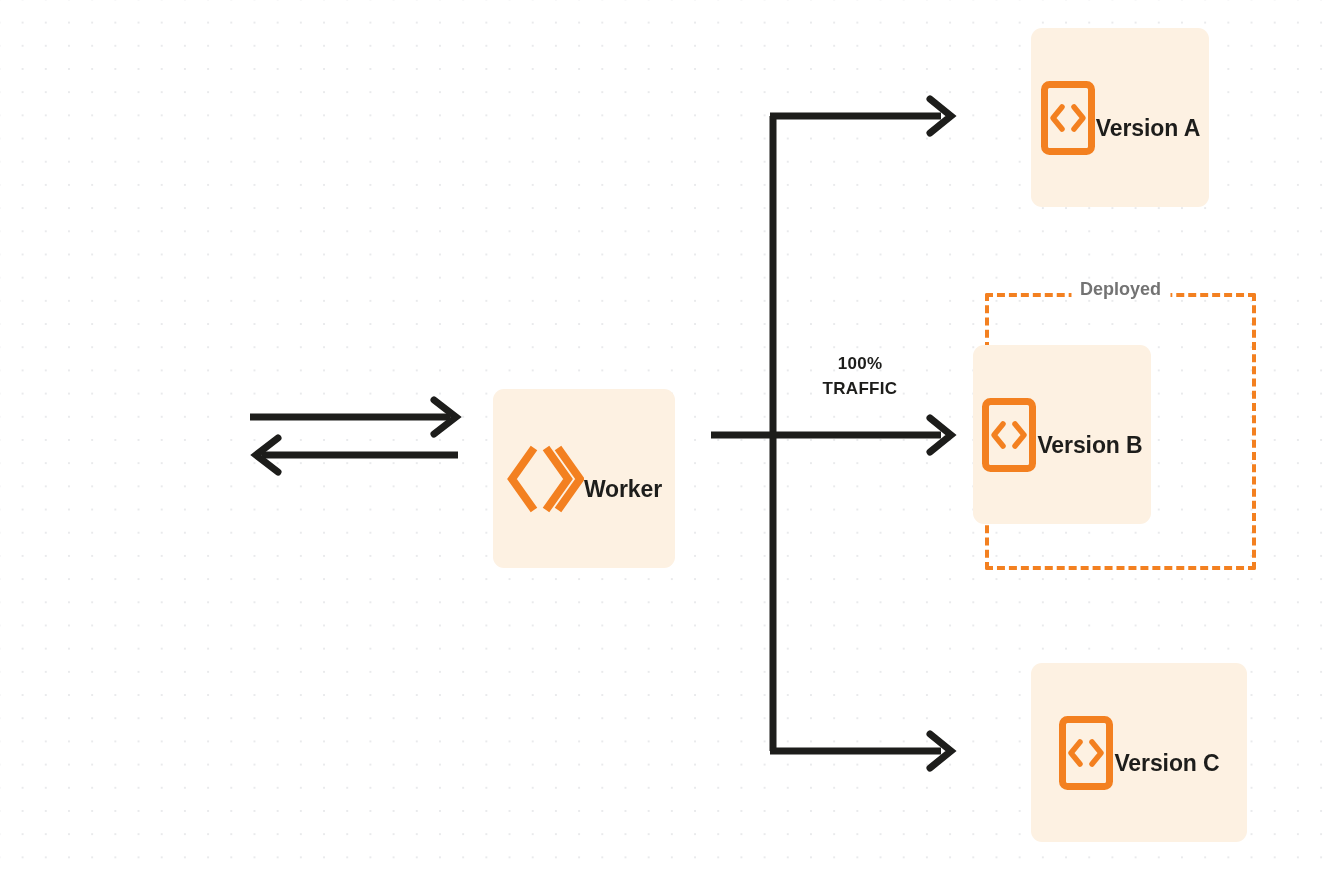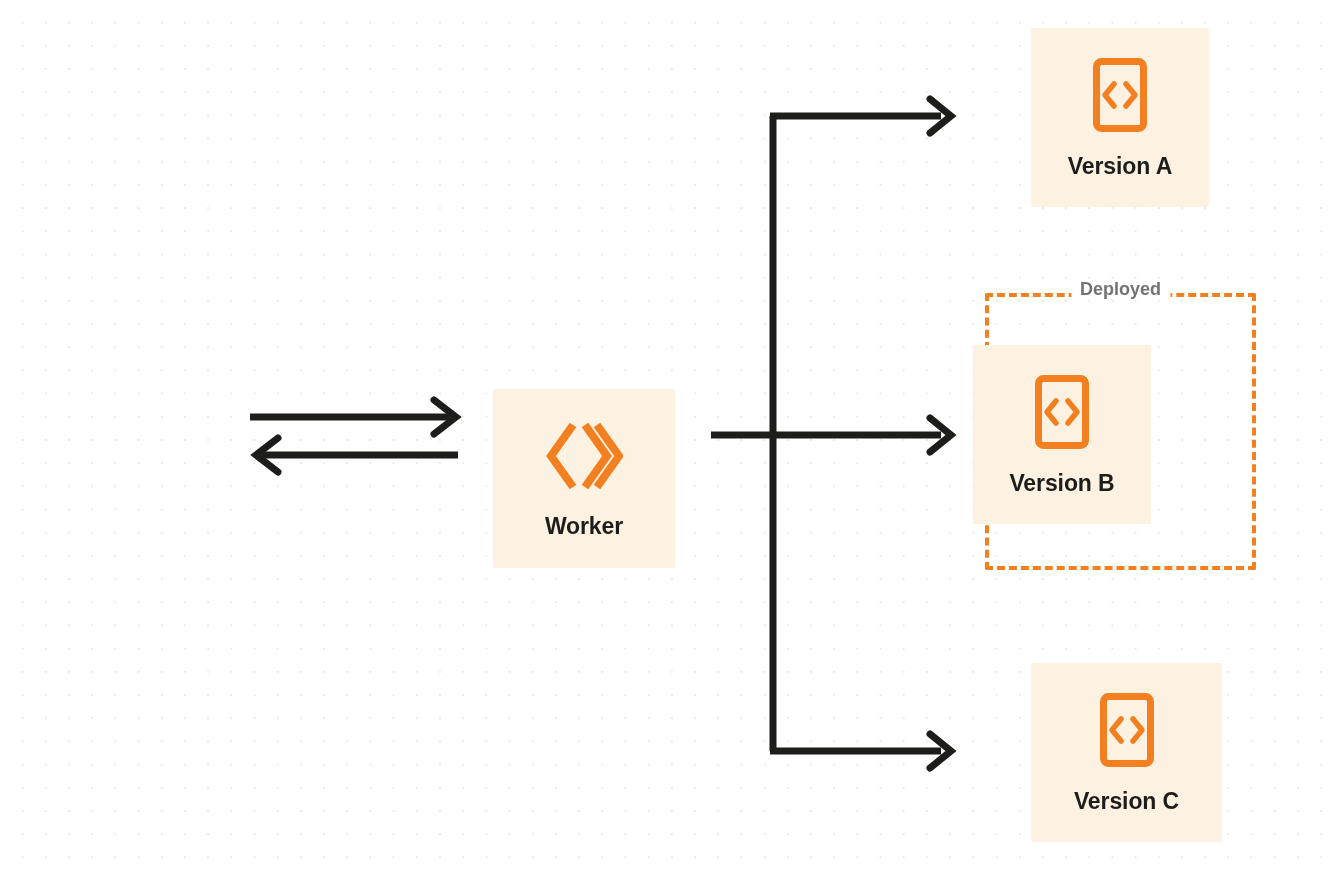--- a/index.html
+++ b/index.html
@@ -16,23 +16,23 @@
     background-size: 23.2px 23.2px;
     background-position: 11px 11px;
     font-family: "Liberation Sans", sans-serif;
     overflow: hidden;
   }
 
   
   .node {
     position: absolute;
     box-sizing: border-box;
-    border-radius: 2px;
+    border-radius: 11px;
     display: flex;
-    flex-direction: column;
+    flex-direction: row;
     align-items: center;
     justify-content: center;
   }
   .node-client {
     background: #f2f3f4;
   }
   .node-worker, .node-version {
     background: #fdf1e2;
   }
   .node-label {
@@ -133,20 +133,24 @@
     <span>
       <svg class="icon-svg" width="78" height="74" viewBox="0 0 78 74" xmlns="http://www.w3.org/2000/svg">
         <path d="M28 6 L6 37 L28 68" fill="none" stroke="#f38020" stroke-width="8" stroke-linecap="butt" stroke-linejoin="miter"></path>
         <path d="M40 6 L62 37 L40 68" fill="none" stroke="#f38020" stroke-width="8" stroke-linecap="butt" stroke-linejoin="miter"></path>
         <path d="M52 6 L74 37 L52 68" fill="none" stroke="#f38020" stroke-width="8" stroke-linecap="butt" stroke-linejoin="miter"></path>
       </svg>
     </span>
     <span class="node-label">Worker</span>
   </div>
 
+  <div class="traffic-label" style="left:790px; top:352px; width:140px;">
+    <div>100%</div>
+    <div>TRAFFIC</div>
+  </div>
 
   <div class="node node-version" style="left:1031px; top:28px; width:178px; height:179px;">
     <span>
       <svg class="icon-svg" width="56" height="76" viewBox="0 0 56 76" xmlns="http://www.w3.org/2000/svg">
         <rect x="4.5" y="4.5" width="47" height="67" rx="5" ry="5" fill="none" stroke="#f38020" stroke-width="7"></rect>
         <path d="M22 27 L13 38 L22 49" fill="none" stroke="#f38020" stroke-width="5.5" stroke-linecap="round" stroke-linejoin="round"></path>
         <path d="M34 27 L43 38 L34 49" fill="none" stroke="#f38020" stroke-width="5.5" stroke-linecap="round" stroke-linejoin="round"></path>
       </svg>
     </span>
     <span class="node-label">Version A</span>
@@ -160,21 +164,21 @@
     <span>
       <svg class="icon-svg" width="56" height="76" viewBox="0 0 56 76" xmlns="http://www.w3.org/2000/svg">
         <rect x="4.5" y="4.5" width="47" height="67" rx="5" ry="5" fill="none" stroke="#f38020" stroke-width="7"></rect>
         <path d="M22 27 L13 38 L22 49" fill="none" stroke="#f38020" stroke-width="5.5" stroke-linecap="round" stroke-linejoin="round"></path>
         <path d="M34 27 L43 38 L34 49" fill="none" stroke="#f38020" stroke-width="5.5" stroke-linecap="round" stroke-linejoin="round"></path>
       </svg>
     </span>
     <span class="node-label">Version B</span>
   </div>
 
-  <div class="node node-version" style="left:1031px; top:663px; width:191px; height:179px;">
+  <div class="node node-version" style="left:1031px; top:663px; width:216px; height:179px;">
     <span>
       <svg class="icon-svg" width="56" height="76" viewBox="0 0 56 76" xmlns="http://www.w3.org/2000/svg">
         <rect x="4.5" y="4.5" width="47" height="67" rx="5" ry="5" fill="none" stroke="#f38020" stroke-width="7"></rect>
         <path d="M22 27 L13 38 L22 49" fill="none" stroke="#f38020" stroke-width="5.5" stroke-linecap="round" stroke-linejoin="round"></path>
         <path d="M34 27 L43 38 L34 49" fill="none" stroke="#f38020" stroke-width="5.5" stroke-linecap="round" stroke-linejoin="round"></path>
       </svg>
     </span>
     <span class="node-label">Version C</span>
   </div>
 

